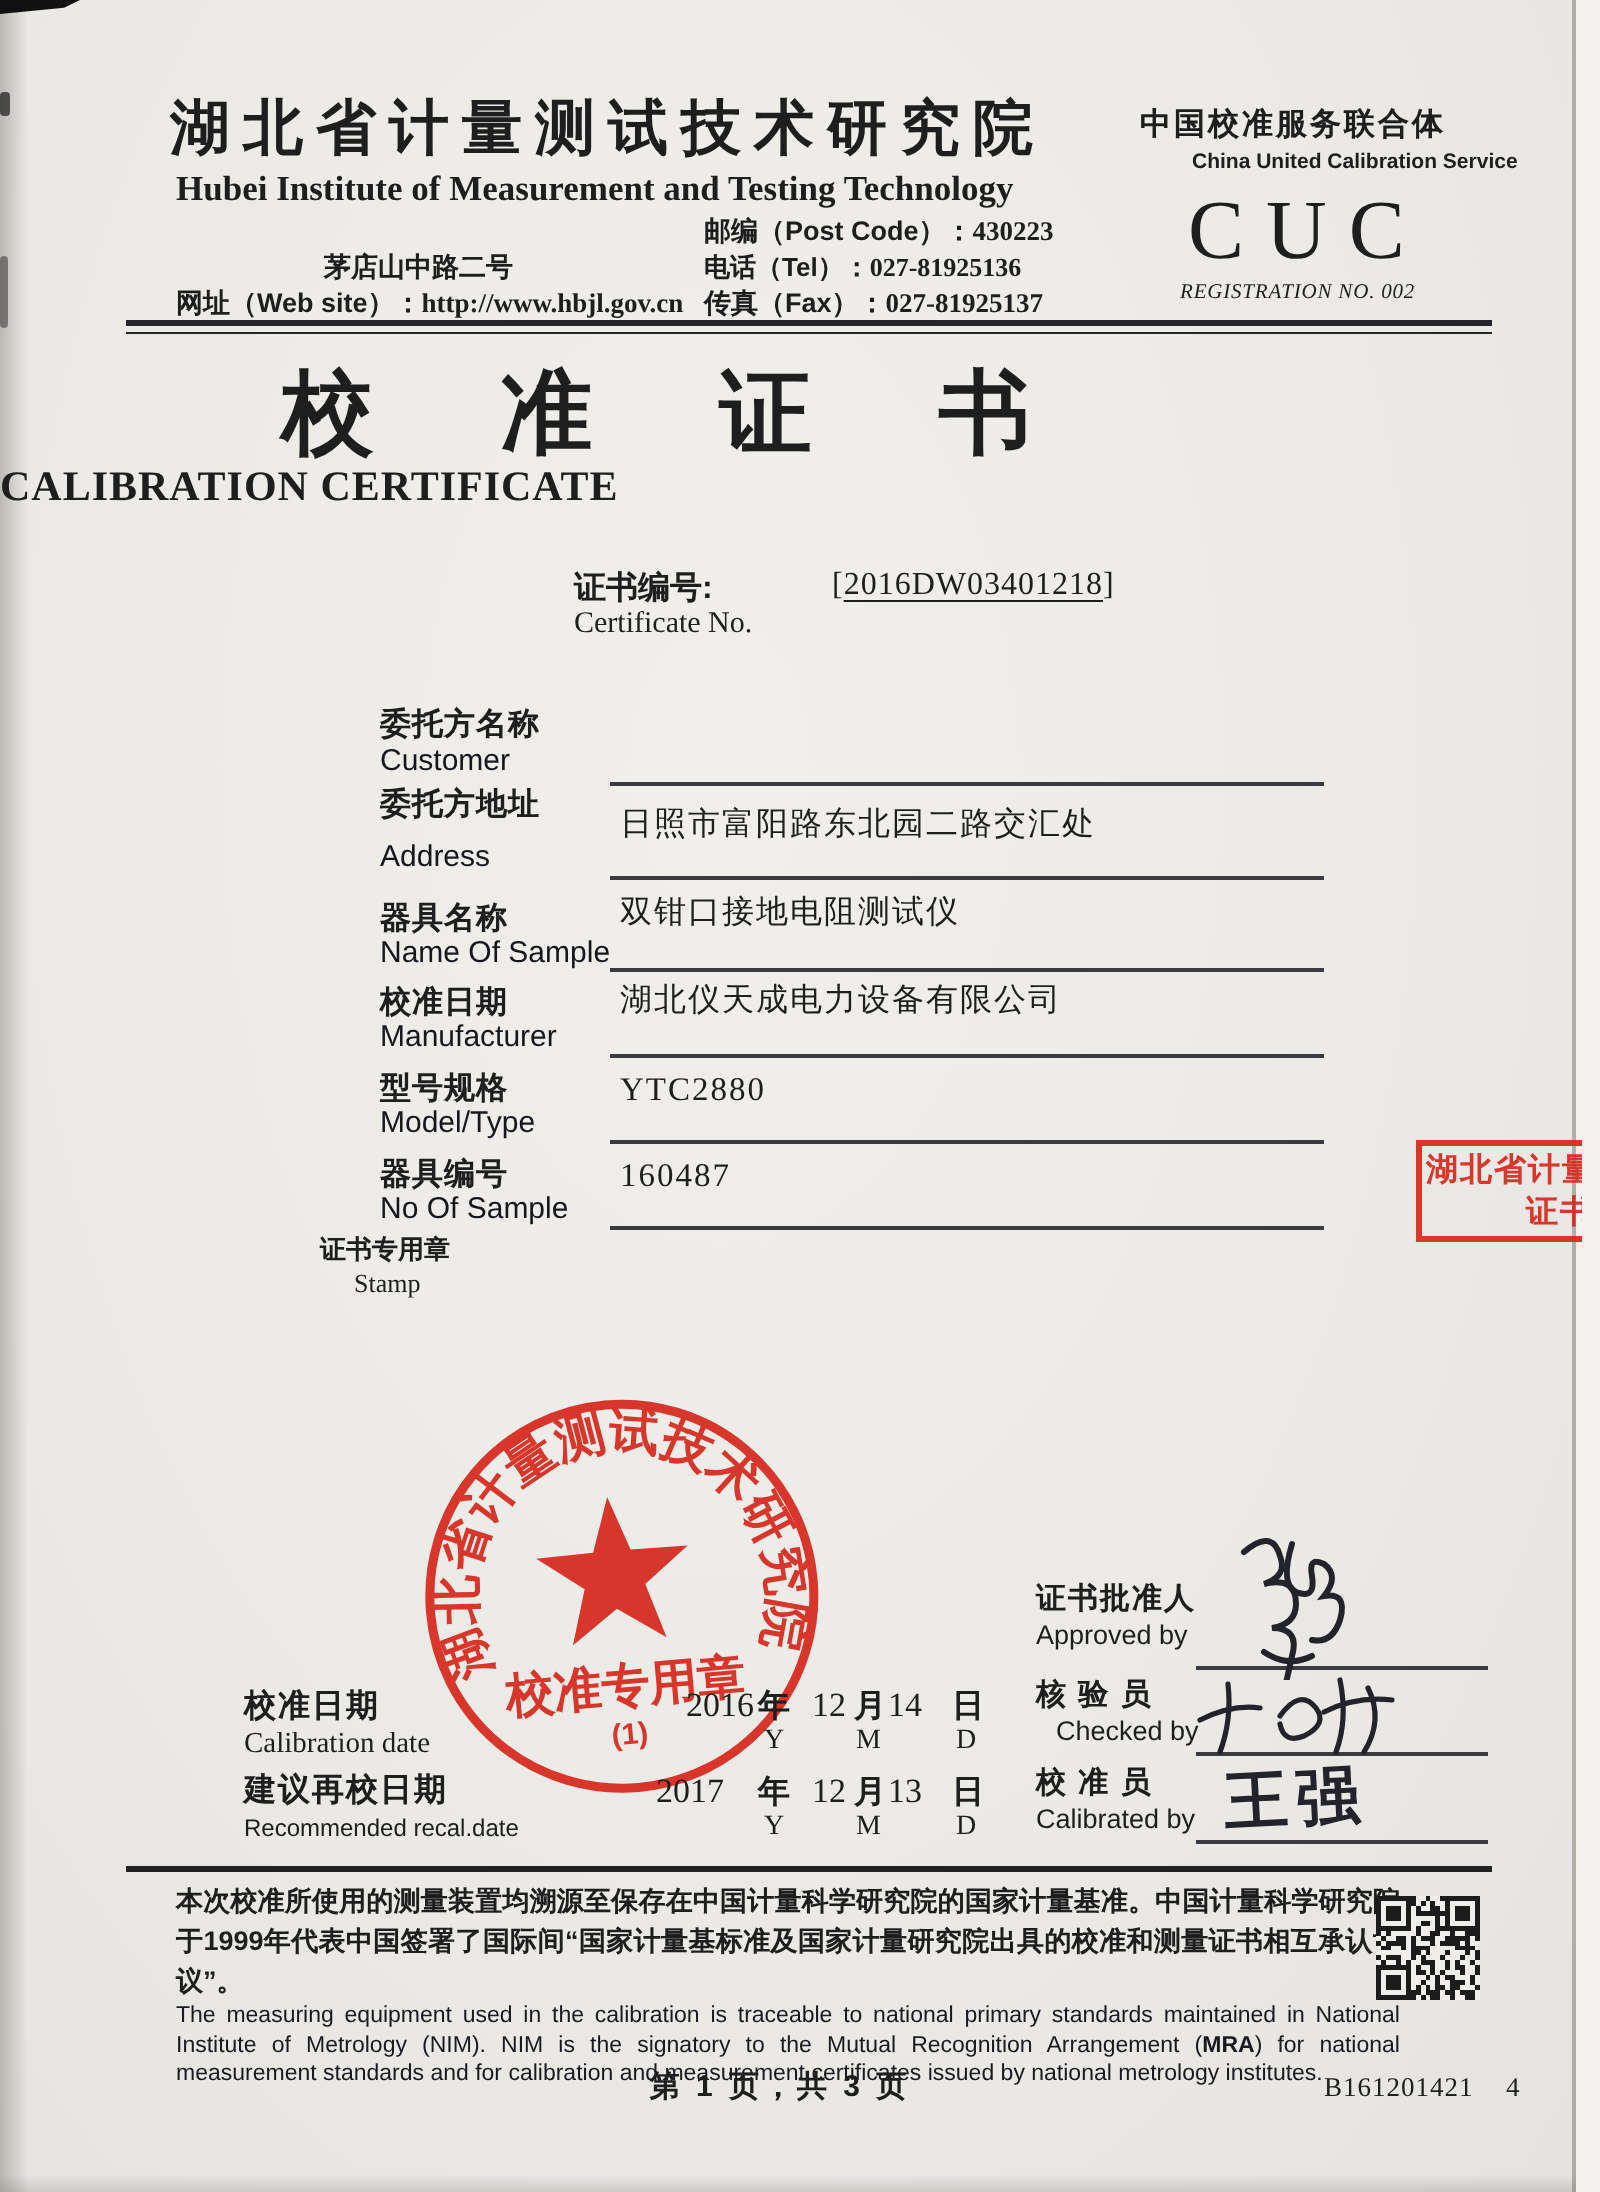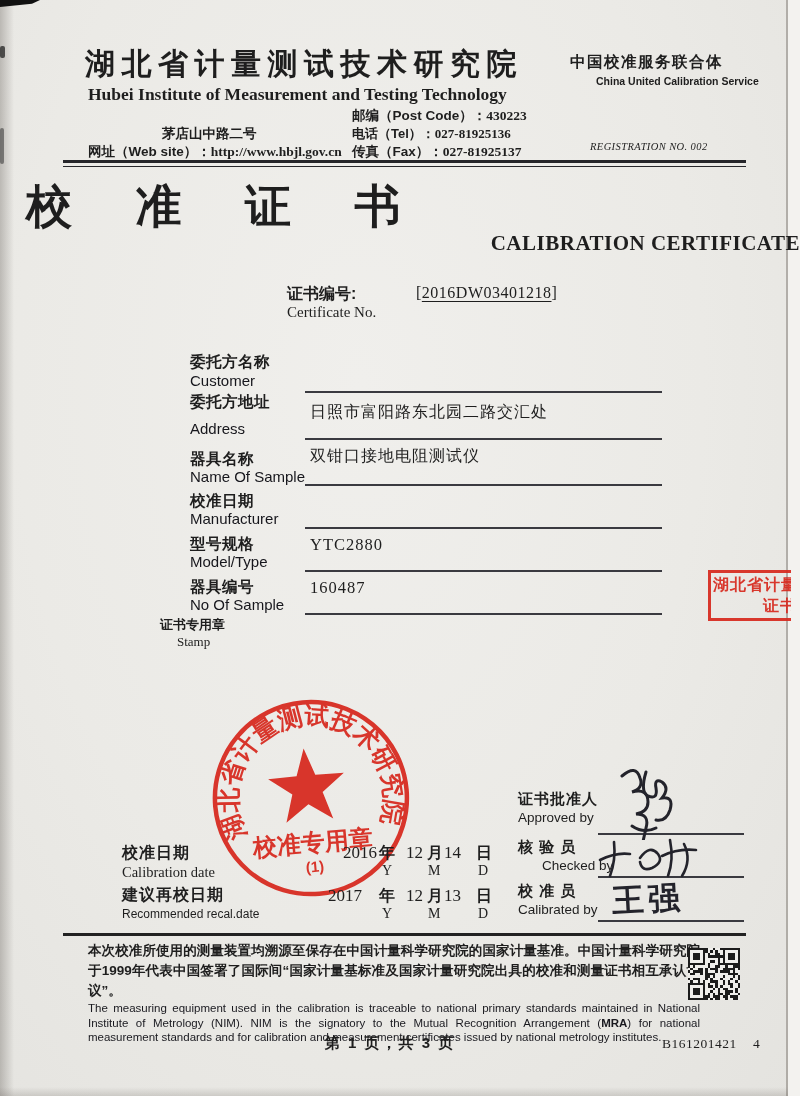--- a/index.html
+++ b/index.html
@@ -45,26 +45,27 @@
 
   <div class="abs nowrap sb" style="left:162px;top:125px;font-size:13.5px;">茅店山中路二号</div>
   <div class="abs nowrap sb" style="left:88px;top:143px;font-size:13.5px;"><span>网址（Web site）：</span><span class="serif b">http://www.hbjl.gov.cn</span></div>
 
   <div class="abs nowrap sb" style="left:352px;top:107px;font-size:13.5px;"><span>邮编（Post Code）：</span><span class="serif b">430223</span></div>
   <div class="abs nowrap sb" style="left:352px;top:125px;font-size:13px;"><span>电话（Tel）：</span><span class="serif b">027-81925136</span></div>
   <div class="abs nowrap sb" style="left:352px;top:143px;font-size:13.5px;"><span>传真（Fax）：</span><span class="serif b">027-81925137</span></div>
 
   <div class="abs nowrap b" style="left:570px;top:52px;font-size:15.5px;letter-spacing:1.5px;">中国校准服务联合体</div>
   <div class="abs nowrap b" style="left:567px;top:75px;font-size:10.5px;margin-left:29px;">China United Calibration Service</div>
+  <div class="abs nowrap serif" style="left:594px;top:92px;font-size:42px;letter-spacing:11px;">CUC</div>
   <div class="abs nowrap serif" style="left:590px;top:141px;font-size:10.5px;letter-spacing:.4px;font-style:italic;">REGISTRATION NO. 002</div>
 
   <div class="abs dbl-rule" style="left:63px;top:160px;width:683px;"></div>
 
-  <div class="abs nowrap b" style="left:0;width:656px;top:176px;font-size:46px;text-align:left;letter-spacing:26px;text-indent:26px;font-family:'Liberation Serif',serif;">校 准 证 书</div>
-  <div class="abs nowrap serif b" style="left:0;width:800px;top:231px;font-size:21px;text-align:right;letter-spacing:.5px;">CALIBRATION CERTIFICATE</div>
+  <div class="abs nowrap b" style="left:0;width:656px;top:176px;font-size:46px;text-align:center;letter-spacing:26px;text-indent:26px;font-family:'Liberation Serif',serif;">校 准 证 书</div>
+  <div class="abs nowrap serif b" style="left:0;width:800px;top:231px;font-size:21px;text-align:left;letter-spacing:.5px;">CALIBRATION CERTIFICATE</div>
 
   <div class="abs nowrap b" style="left:287px;top:284px;font-size:16px;">证书编号:</div>
   <div class="abs nowrap serif" style="left:287px;top:304px;font-size:15px;">Certificate No.</div>
   <div class="abs nowrap serif" style="left:416px;top:284px;font-size:16px;letter-spacing:.5px;"><span>[</span><span style="text-decoration:underline;text-underline-offset:3px;">2016DW03401218</span><span>]</span></div>
 
   <div class="abs nowrap field-label-cn" style="left:190px;top:352px;text-align:right;">委托方名称</div>
   <div class="abs nowrap field-label-en" style="left:190px;top:372px;">Customer</div>
   <div class="abs u-line" style="left:305px;top:391px;width:357px;"></div>
 
   <div class="abs nowrap field-label-cn" style="left:190px;top:392px;">委托方地址</div>
@@ -72,20 +73,21 @@
   <div class="abs nowrap field-value" style="left:310px;top:402px;">日照市富阳路东北园二路交汇处</div>
   <div class="abs u-line" style="left:305px;top:438px;width:357px;"></div>
 
   <div class="abs nowrap field-label-cn" style="left:190px;top:449px;">器具名称</div>
   <div class="abs nowrap field-label-en" style="left:190px;top:468px;">Name Of Sample</div>
   <div class="abs nowrap field-value" style="left:310px;top:446px;">双钳口接地电阻测试仪</div>
   <div class="abs u-line" style="left:305px;top:484px;width:357px;"></div>
 
   <div class="abs nowrap field-label-cn" style="left:190px;top:491px;">校准日期</div>
   <div class="abs nowrap field-label-en" style="left:190px;top:510px;">Manufacturer</div>
+  <div class="abs nowrap field-value" style="left:310px;top:490px;">湖北仪天成电力设备有限公司</div>
   <div class="abs u-line" style="left:305px;top:527px;width:357px;"></div>
 
   <div class="abs nowrap field-label-cn" style="left:190px;top:534px;">型号规格</div>
   <div class="abs nowrap field-label-en" style="left:190px;top:553px;">Model/Type</div>
   <div class="abs nowrap serif" style="left:310px;top:535px;font-size:16.5px;letter-spacing:1px;">YTC2880</div>
   <div class="abs u-line" style="left:305px;top:570px;width:357px;"></div>
 
   <div class="abs nowrap field-label-cn" style="left:190px;top:577px;">器具编号</div>
   <div class="abs nowrap field-label-en" style="left:190px;top:596px;">No Of Sample</div>
   <div class="abs nowrap serif" style="left:310px;top:578px;font-size:16.5px;letter-spacing:1px;">160487</div>
@@ -139,21 +141,21 @@
   <div class="abs u-line" style="left:598px;top:833px;width:146px;"></div>
   <svg class="abs" style="left:602px;top:762px;" width="90" height="78" viewBox="0 0 90 78">
     <g fill="none" stroke="#23232b" stroke-width="3" stroke-linecap="round">
       <path d="M20 14 q14 -12 18 2 q4 10 -8 14 q16 -4 16 10 q0 10 -12 12 q14 0 10 14 l-4 18"></path>
       <path d="M44 10 q-6 20 2 24 q10 4 8 -8 q-2 -10 6 -6 q8 6 0 16 q12 -2 8 12 q-4 12 -14 10"></path>
       <path d="M30 64 q12 8 24 2"></path>
     </g>
   </svg>
 
   <div class="abs nowrap sig-label-cn" style="left:518px;top:838px;">核 验 员</div>
-  <div class="abs nowrap sig-label-en" style="left:528px;top:858px;margin-left:14px;">Checked by</div>
+  <div class="abs nowrap sig-label-en" style="left:528px;top:858px;">Checked by</div>
   <div class="abs u-line" style="left:598px;top:876px;width:146px;"></div>
   <svg class="abs" style="left:594px;top:834px;" width="115" height="46" viewBox="0 0 115 46">
     <g fill="none" stroke="#23232b" stroke-width="2.6" stroke-linecap="round">
       <path d="M6 26 q16 -8 30 -6"></path>
       <path d="M20 8 q2 18 -4 34"></path>
       <path d="M46 24 q10 -14 18 -4 q6 8 -6 14 q-10 4 -12 -6"></path>
       <path d="M76 6 q4 20 -2 36"></path>
       <path d="M68 22 q16 -8 34 -6"></path>
       <path d="M90 10 q8 16 -2 32"></path>
     </g>

